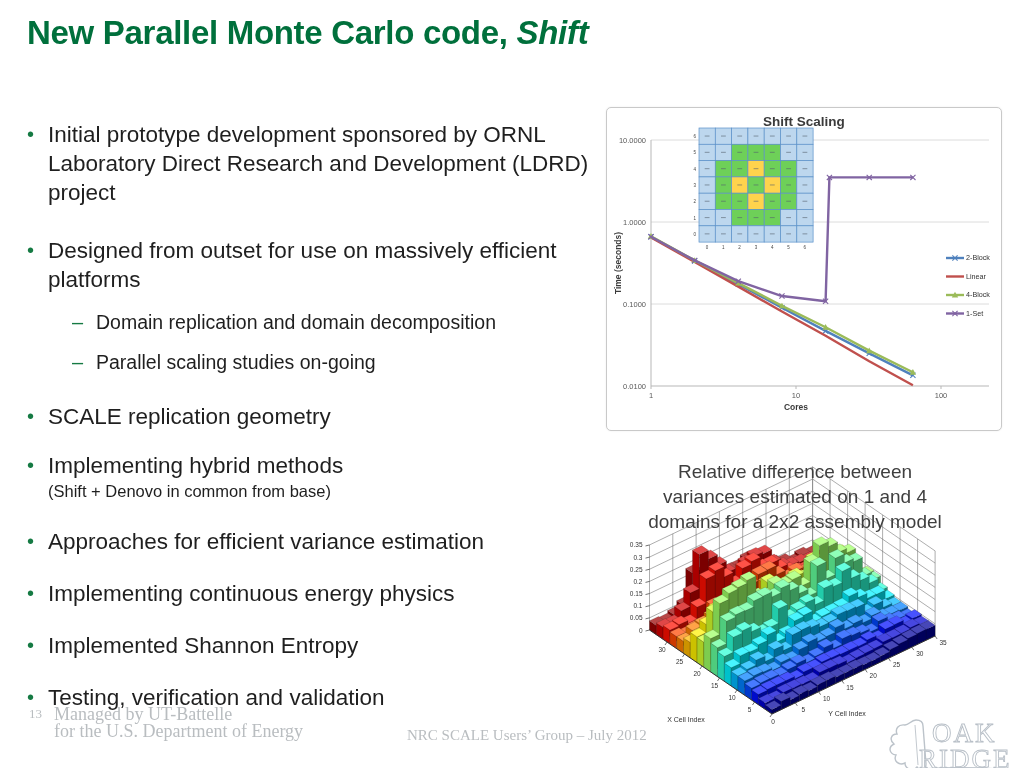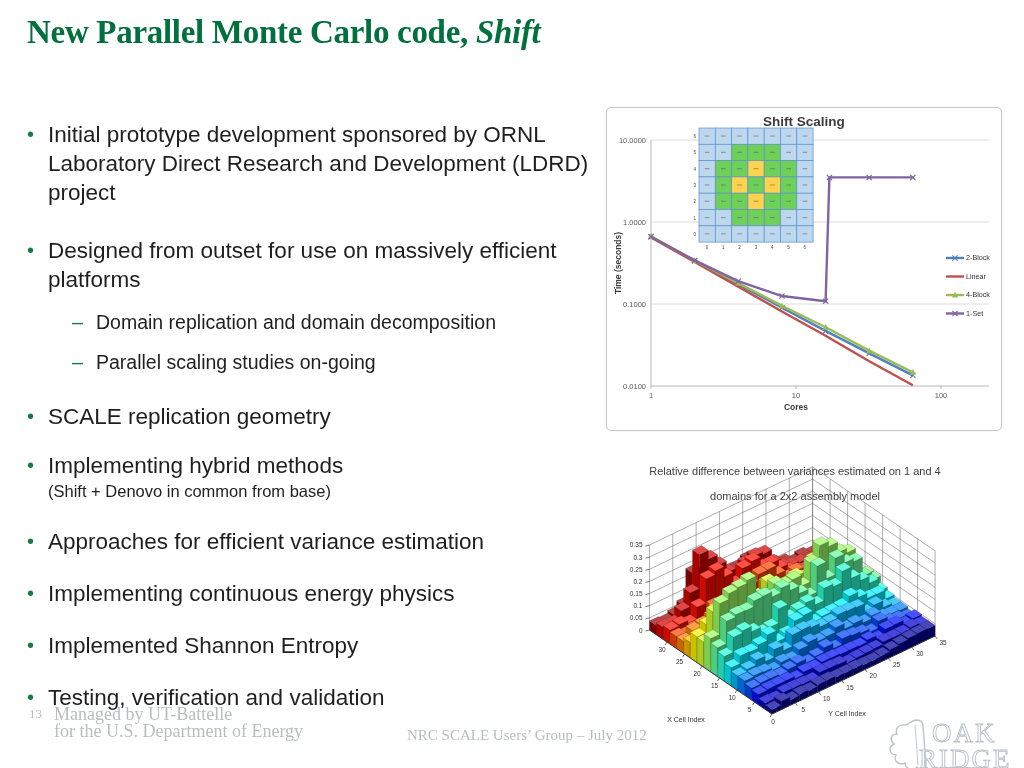--- a/index.html
+++ b/index.html
@@ -1,39 +1,39 @@
 <!DOCTYPE html>
 <html><head>
 <meta charset="utf-8">
 <style>
   html,body{margin:0;padding:0;background:#888;}
   .slide{position:relative;width:1024px;height:768px;background:#ffffff;overflow:hidden;
          font-family:"Liberation Sans",sans-serif;margin:0 auto;}
   h1.title{position:absolute;left:27px;top:14px;margin:0;font-size:33px;font-weight:bold;
-           letter-spacing:-0.3px;font-family:Liberation Serif, serif;}
+           letter-spacing:-0.3px;}
   h1.title em{font-style:italic;}
   #bullets{position:absolute;left:27px;top:120px;width:562px;}
   .item{display:flex;font-size:22.5px;line-height:29px;}
   .item .mk{flex:none;width:21px;font-size:20px;}
   .item .tx{flex:1;}
   .item.l2{margin-left:45px;font-size:19.5px;line-height:25px;}
   .item.l2 .mk{width:24px;}
   .sub{font-size:16.5px;line-height:19px;margin-top:2px;}
   .item.l1{margin-bottom:23px;}
   .item.l2{margin-bottom:15px;}
   .item:nth-child(1){margin-bottom:29px;}
   .item:nth-child(2){margin-bottom:16px;}
   .item:nth-child(4){margin-bottom:27px;}
   .item:nth-child(5){margin-bottom:20px;}
   .item:nth-child(6){margin-bottom:26px;}
   .chart1{position:absolute;left:606px;top:107px;width:394px;height:322px;background:#fff;
           border:1px solid #c9c9c9;border-radius:5px;box-shadow:0 0 2px rgba(0,0,0,.08);}
   #chart2{position:absolute;left:600px;top:448px;width:410px;height:295px;}
   .caption{position:absolute;left:640px;top:459px;width:310px;text-align:center;
-           font-size:11px;line-height:25px;color:#3f3f3f;pointer-events:none;z-index:5;}
+           font-size:19px;line-height:25px;color:#3f3f3f;pointer-events:none;z-index:5;}
   .footer-left{position:absolute;left:22px;top:706px;display:flex;
                font-family:"Liberation Serif",serif;margin-left:7px;}
   .pagenum{font-size:13px;margin-right:12px;}
   .managed{font-size:18px;line-height:17px;}
   .footer-center{position:absolute;left:407px;top:727px;font-family:"Liberation Serif",serif;
                  font-size:15px;}
   .logo{position:absolute;left:886px;top:712px;}
 </style>
 </head>
 <body>

